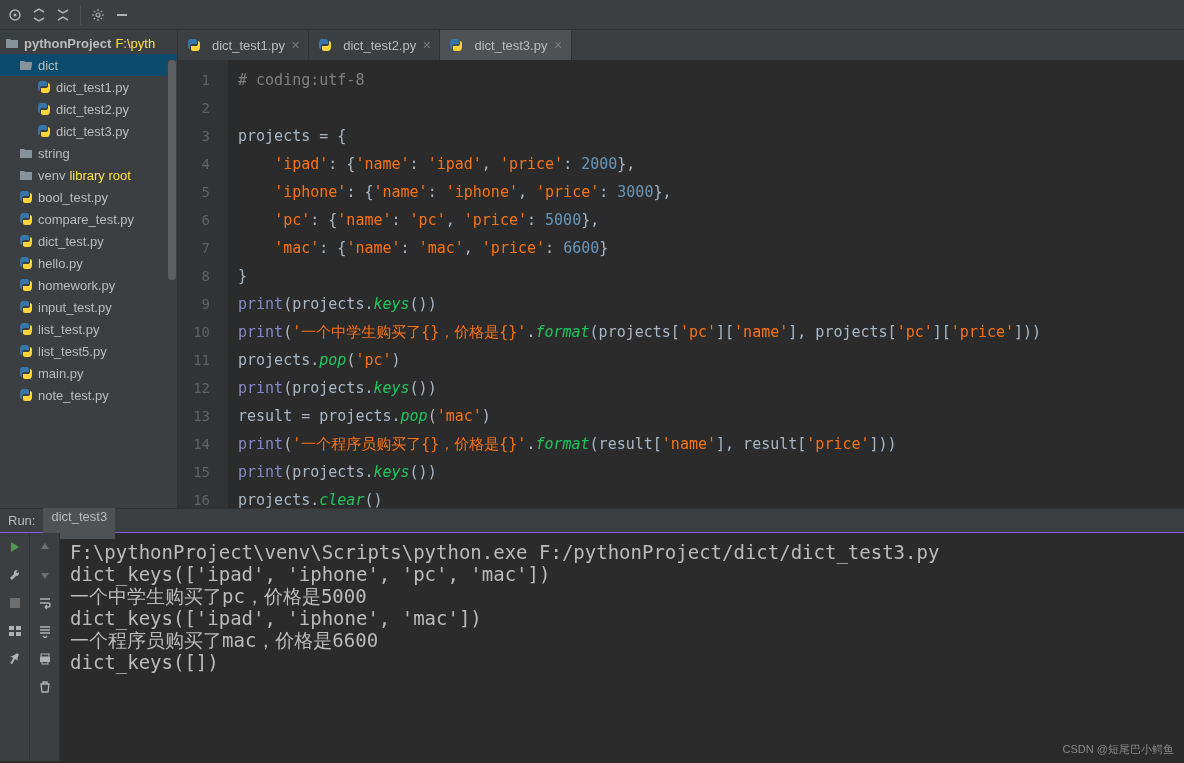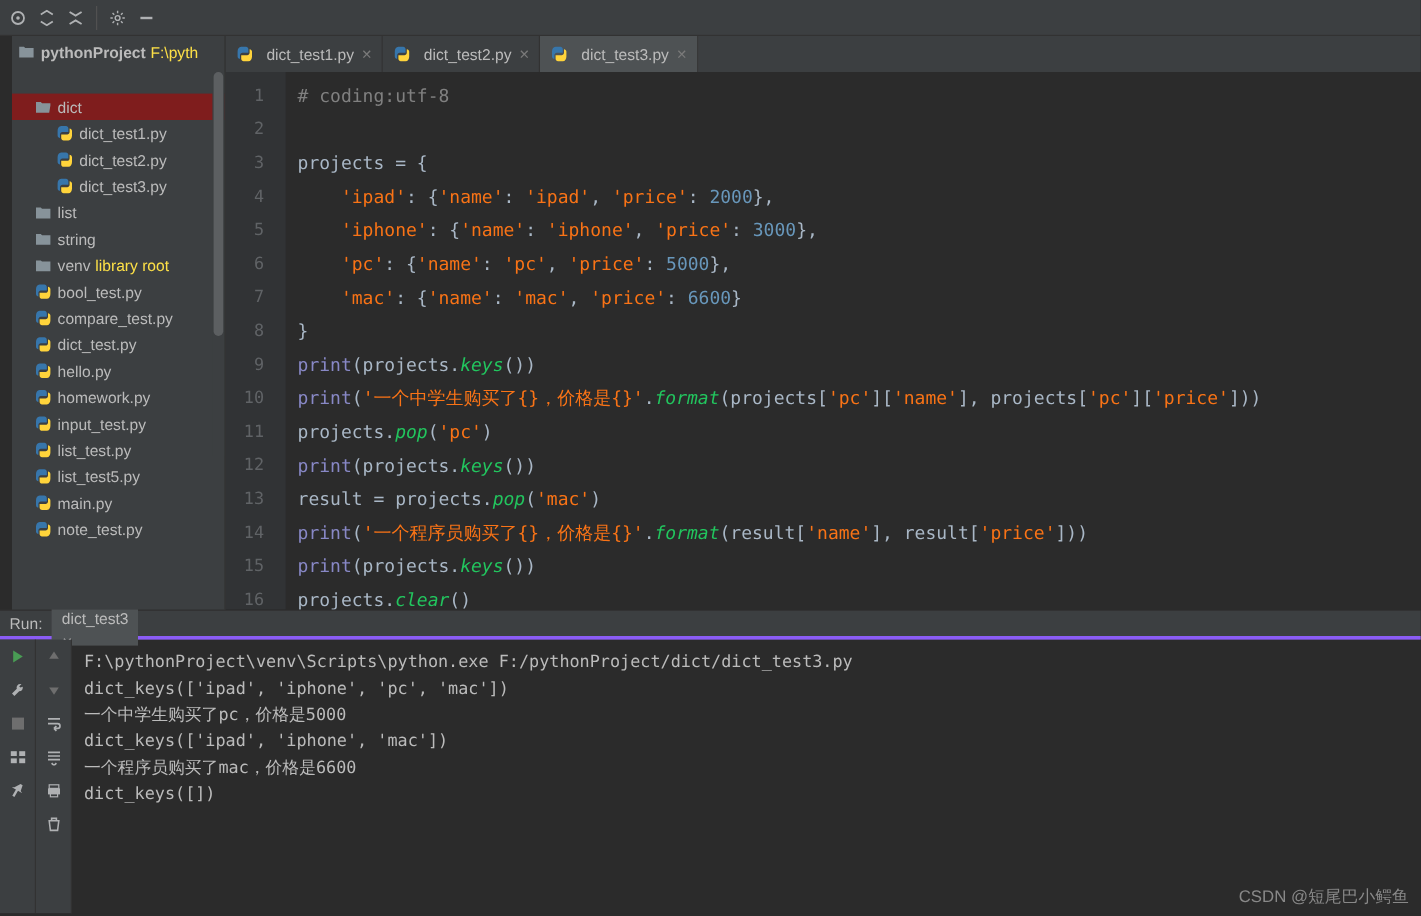--- a/index.html
+++ b/index.html
@@ -25,40 +25,39 @@
   width: 22px; height: 22px;
   display: flex; align-items: center; justify-content: center;
   color: #afb1b3;
   cursor: pointer;
 }
 .toolbar-sep { width: 1px; height: 20px; background: #515151; margin: 0 4px; }
 
 .main-area {
   display: flex;
   height: 478px;
-  padding-left: 10px;
 }
 
 .project-panel {
   width: 178px;
   background: #3c3f41;
   border-right: 1px solid #323232;
   overflow: hidden;
   position: relative;
 }
 .tree { padding-top: 2px; }
 .tree-row {
   display: flex;
   align-items: center;
   height: 22px;
   padding-left: 4px;
   cursor: pointer;
   white-space: nowrap;
 }
-.tree-row.selected { background: #7f1d1d; color: #fff; margin-top: 24px; }
+.tree-row.selected { background: #0c4a6e; color: #fff; }
 .tree-icon { width: 16px; height: 16px; margin-right: 4px; display: inline-flex; align-items: center; justify-content: center; }
 .tree-indent-1 { padding-left: 18px; }
 .tree-indent-2 { padding-left: 36px; }
 .tree-label { color: #bbbbbb; }
 .tree-label-hint { color: #fde047; margin-left: 4px; }
 .proj-scroll { position: absolute; right: 0; top: 30px; width: 10px; height: 320px; background: #3c3f41; }
 .proj-scroll-thumb { position: absolute; right: 1px; top: 0; width: 8px; height: 220px; background: #5c5f61; border-radius: 4px; }
 
 .editor-area {
   flex: 1;
@@ -119,21 +118,21 @@
 .run-panel {
   background: #2b2b2b;
   border-top: 1px solid #323232;
 }
 .run-header {
   height: 24px;
   background: #3c3f41;
   display: flex;
   align-items: center;
   padding: 0 8px;
-  border-bottom: 3px solid #8b5cf6;
+  border-bottom: 1px solid #8b5cf6;
 }
 .run-header span { color: #bbbbbb; }
 .run-tab {
   background: #4e5254;
   display: flex;
   height: 36px;
   padding: 0 8px;
   margin-left: 8px;
   gap: 6px;
   flex-direction: column;
@@ -160,32 +159,32 @@
   align-items: center;
   padding-top: 6px;
   gap: 12px;
   border-right: 1px solid #323232;
 }
 .run-icon { width: 16px; height: 16px; color: #afb1b3; cursor: pointer; display:flex; align-items:center; justify-content:center;}
 .run-output {
   flex: 1;
   padding: 8px 10px;
   font-family: "Consolas", monospace;
-  font-size: 14px;
+  font-size: 19px;
   line-height: 22px;
   color: #bbbbbb;
   white-space: pre;
 }
 
 .watermark {
   position: absolute;
   bottom: 6px;
   right: 10px;
   color: #888;
-  font-size: 14px;
+  font-size: 11px;
 }
 
 svg { display: block; }
 .py-icon { width:14px; height:14px; }
 .folder-icon { width:14px; height:14px; fill:#87939a; }
 .folder-icon.open { fill:#87939a; }
 </style>
 </head>
 <body>
 
@@ -260,28 +259,20 @@
           <span class="tree-label">dict_test2.py</span>
         </div>
         <div class="tree-row tree-indent-2">
           <span class="tree-icon">
             <svg class="py-icon" viewBox="0 0 14 14">
               <path d="M4 1h4c1 0 2 1 2 2v3H5c-1 0-2 1-2 2v3c-1 0-2-1-2-2V5c0-2 1-4 3-4z" fill="#3776ab"></path>
               <path d="M10 13H6c-1 0-2-1-2-2V8h5c1 0 2-1 2-2V3c1 0 2 1 2 2v4c0 2-1 4-3 4z" fill="#ffd43b"></path>
             </svg>
           </span>
           <span class="tree-label">dict_test3.py</span>
-        </div>
-        <div class="tree-row tree-indent-1">
-          <span class="tree-icon">
-            <svg class="folder-icon" viewBox="0 0 14 14">
-              <path d="M1 3h4l1 1h7v8H1z"></path>
-            </svg>
-          </span>
-          <span class="tree-label">list</span>
         </div>
         <div class="tree-row tree-indent-1">
           <span class="tree-icon">
             <svg class="folder-icon" viewBox="0 0 14 14">
               <path d="M1 3h4l1 1h7v8H1z"></path>
             </svg>
           </span>
           <span class="tree-label">string</span>
         </div>
         <div class="tree-row tree-indent-1">

